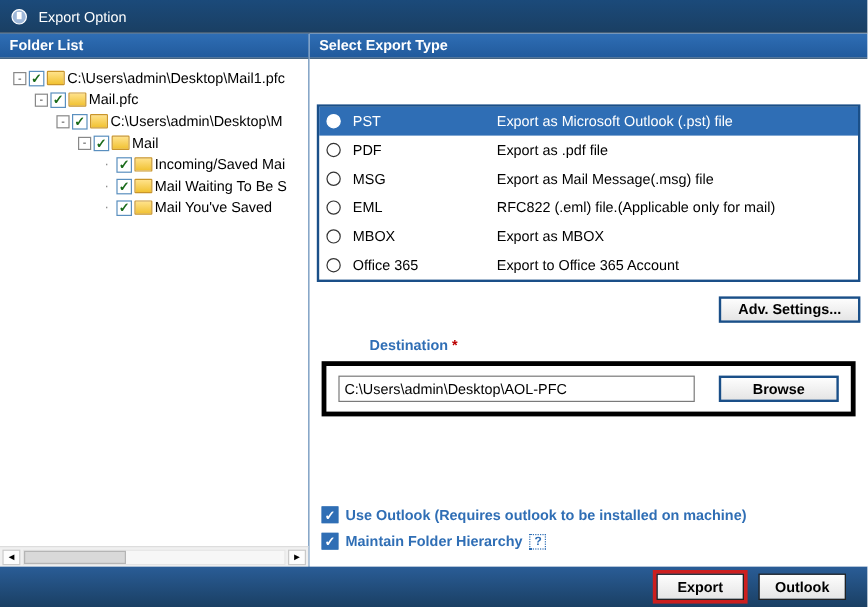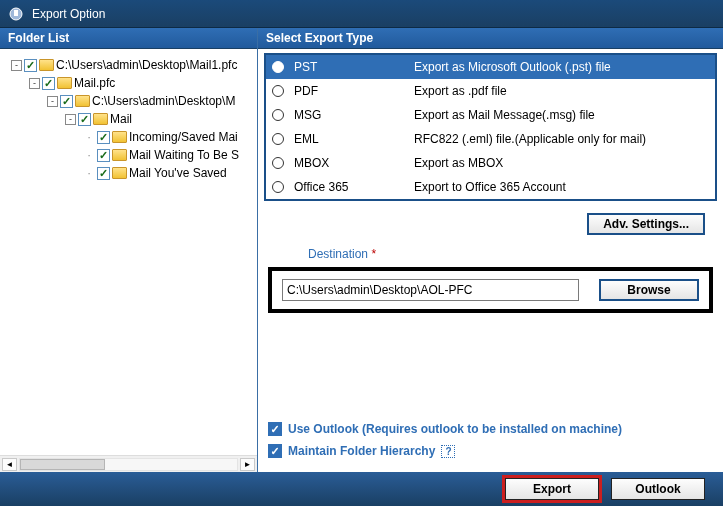--- a/index.html
+++ b/index.html
@@ -60,28 +60,28 @@
   .radio {
     width: 12px; height: 12px; border-radius: 50%; border: 1px solid #333; background: #fff;
     display: inline-flex; align-items: center; justify-content: center;
   }
   .type-row.selected .radio { border-color: #fff; }
   .radio.on::after { content:""; width:6px; height:6px; border-radius:50%; background:#333;}
   .type-row.selected .radio.on::after { background:#fff; }
   .type-name { width: 110px; }
   .type-desc { flex: 1; }
 
-  .adv-row { display:flex; justify-content:flex-end; padding: 12px 18px 4px 10px;}
+  .adv-row { display:flex; justify-content:flex-end; padding: 12px 6px 4px 10px;}
   .adv-btn {
     border: 2px solid #1a4f88; background: linear-gradient(#fdfdfd,#e5e5e5);
     padding: 2px 14px; font-weight: bold; color: #000; cursor:pointer;
   }
 
   .dest-block { padding: 8px 10px 0 10px; }
-  .dest-label { color: #2f6eb5; font-weight: normal; padding-left: 40px; }
+  .dest-label { color: #2f6eb5; font-weight: bold; padding-left: 40px; }
   .dest-label .req { color: #b00; }
   .dest-row {
     display: flex; gap: 20px; align-items: flex-start; margin-top: 6px;
     border: 4px solid #000000; padding: 8px 10px;
   }
   .dest-input {
     flex: 1; border: 1px solid #7a7a7a; padding: 3px 4px; background: #fff; font-size: 12px;
   }
   .browse-btn {
     width: 100px; border: 2px solid #1a4f88; background: linear-gradient(#fdfdfd,#e5e5e5);
@@ -95,26 +95,26 @@
     display:inline-flex; align-items:center; justify-content:center; color:#fff; font-size:11px;
   }
   .opt-chk::after { content:"✓"; }
   .help-box { color:#2f6eb5; border:1px dotted #2f6eb5; padding:0 3px; font-size:10px; cursor:pointer;}
 
   .footer {
     height: 34px; background: linear-gradient(#2a5d97,#1a3f63);
     display: flex; justify-content: flex-end; align-items: center; gap: 12px; padding: 0 18px;
   }
   .footer-btn {
-    width: 94px; padding: 3px 0; background: linear-gradient(#fdfdfd,#e5e5e5);
+    width: 73px; padding: 3px 0; background: linear-gradient(#fdfdfd,#e5e5e5);
     border: 1px solid #222; font-weight: bold; cursor:pointer;
   }
   .footer-btn.export { outline: 3px solid #cc1f1f; }
 
-  .right-inner { flex:1; display:flex; flex-direction:column; }
+  .right-inner { flex:1; display:flex; flex-direction:column;margin-top:34px; }
 </style>
 </head>
 <body>
 
 <div class="titlebar">
   <span class="icon-box">
     <svg width="16" height="16" viewBox="0 0 16 16">
         <circle cx="8" cy="8" r="6" fill="#9fb8d9" stroke="#fff" stroke-width="1"></circle>
         <rect x="6" y="4" width="4" height="6" fill="#fff"></rect>
       </svg>

